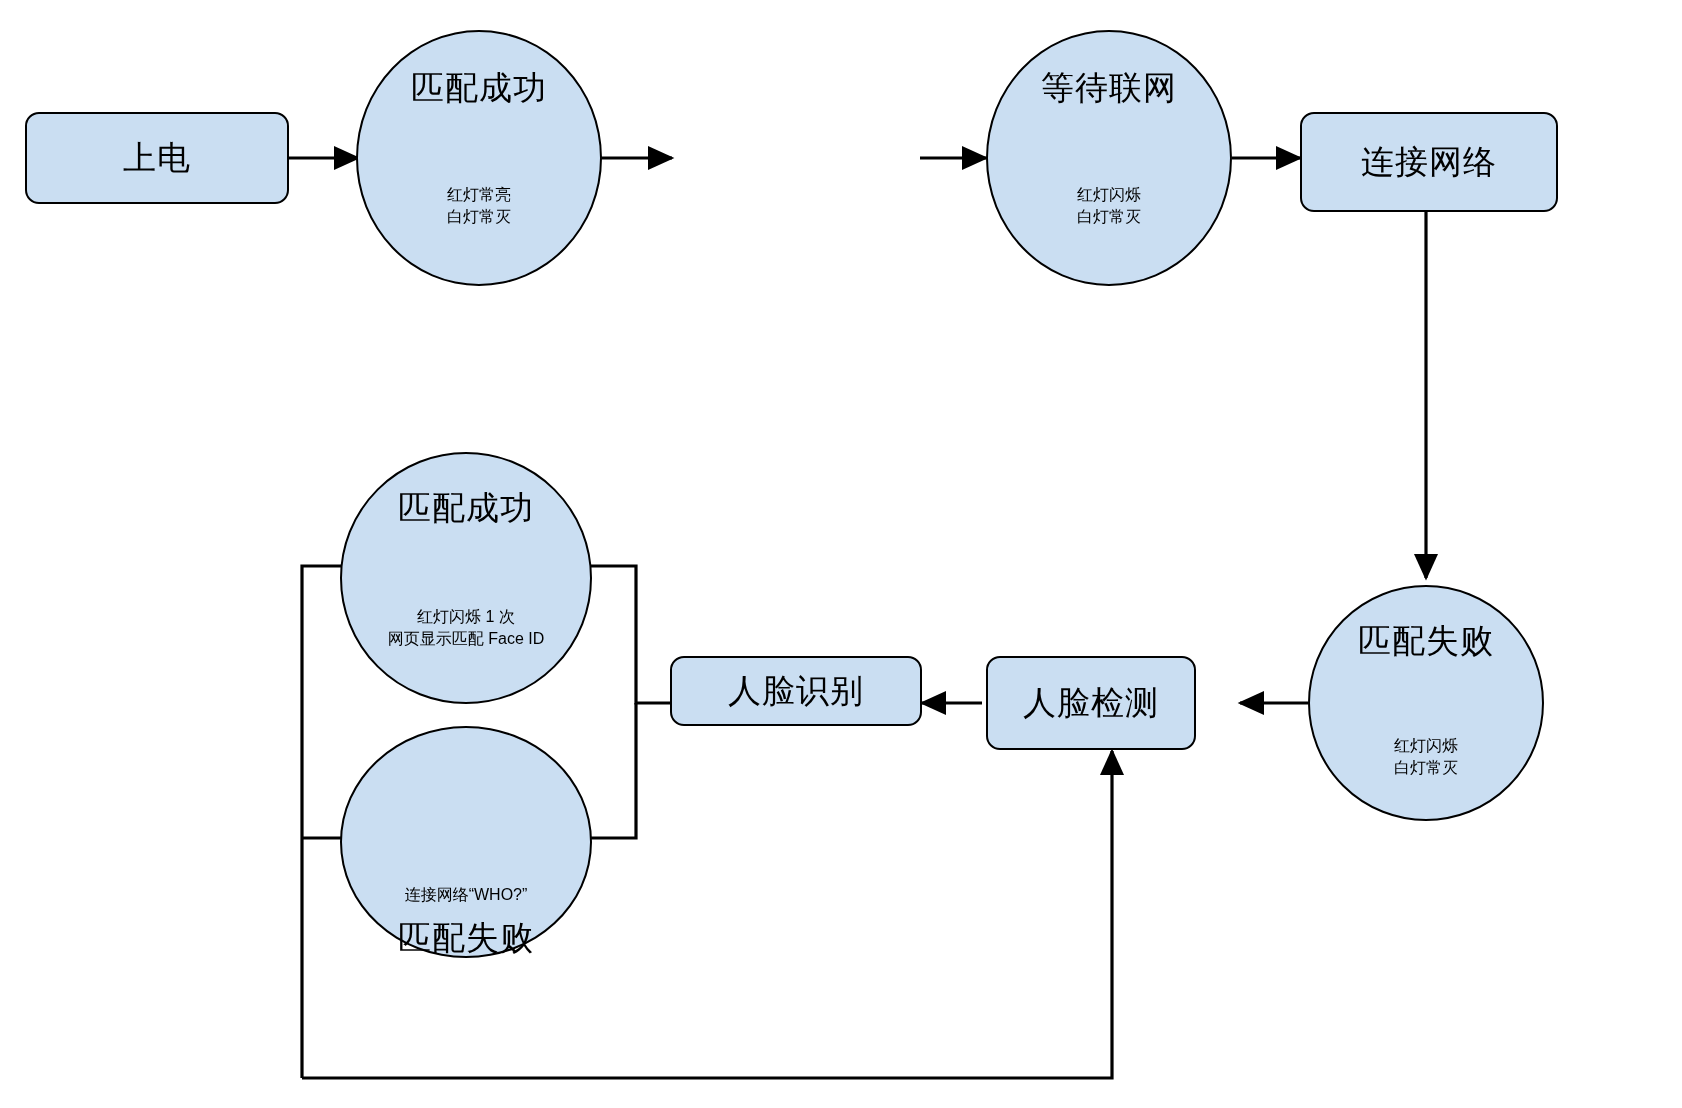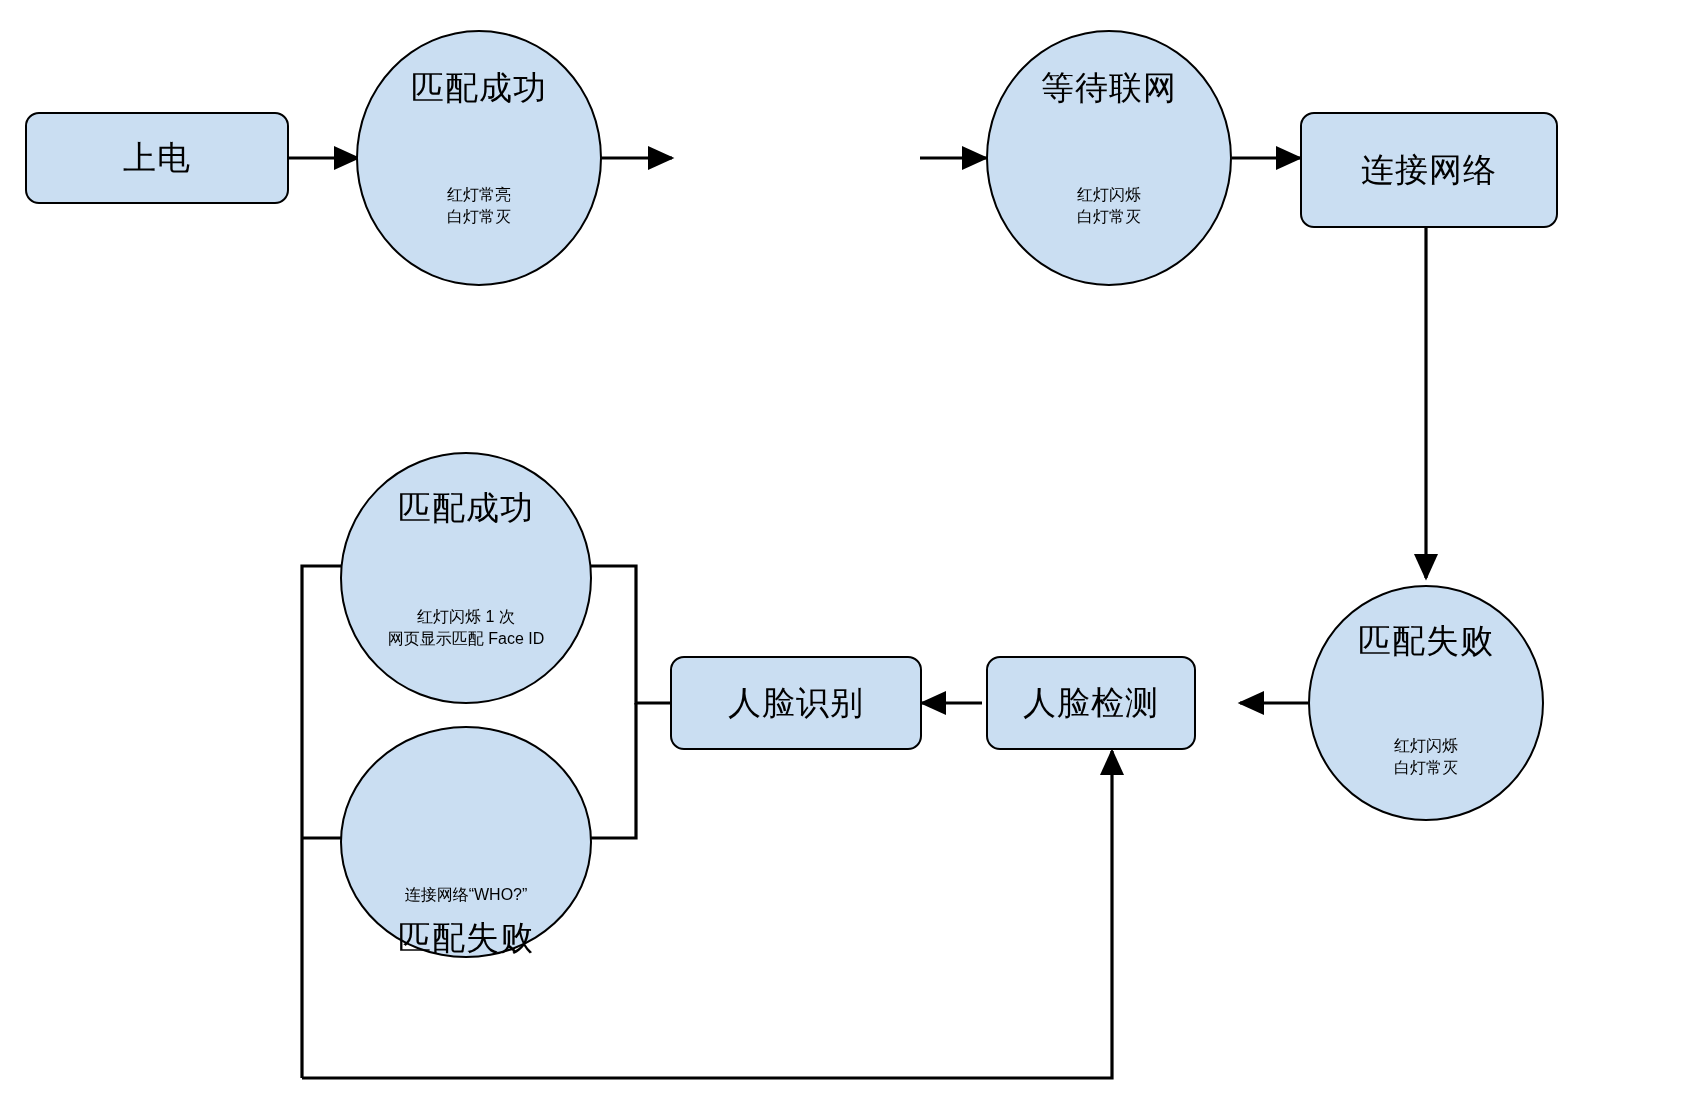--- a/index.html
+++ b/index.html
@@ -64,37 +64,37 @@
 
 
   <div class="node circle" style="left:986px;top:30px;width:246px;height:256px;padding-top:38px;">
     <div class="title">等待联网</div>
     <div class="sub" style="top:152px;">
       <div>红灯闪烁</div>
       <div>白灯常灭</div>
     </div>
   </div>
 
-  <div class="node rect" style="left:1300px;top:112px;width:258px;height:116px;justify-content:center;">
+  <div class="node rect" style="left:1300px;top:112px;width:258px;height:100px;justify-content:center;">
     <div class="title">连接网络</div>
   </div>
 
   <div class="node circle" style="left:1308px;top:585px;width:236px;height:236px;padding-top:36px;">
     <div class="title">匹配失败</div>
     <div class="sub" style="top:148px;">
       <div>红灯闪烁</div>
       <div>白灯常灭</div>
     </div>
   </div>
 
   <div class="node rect" style="left:986px;top:656px;width:210px;height:94px;justify-content:center;">
     <div class="title">人脸检测</div>
   </div>
 
-  <div class="node rect" style="left:670px;top:656px;width:252px;height:94px;justify-content:center;">
+  <div class="node rect" style="left:670px;top:656px;width:252px;height:70px;justify-content:center;">
     <div class="title">人脸识别</div>
   </div>
 
   <div class="node circle" style="left:340px;top:452px;width:252px;height:252px;padding-top:36px;">
     <div class="title">匹配成功</div>
     <div class="sub" style="top:152px;">
       <div>红灯闪烁 1 次</div>
       <div>网页显示匹配 Face ID</div>
     </div>
   </div>

